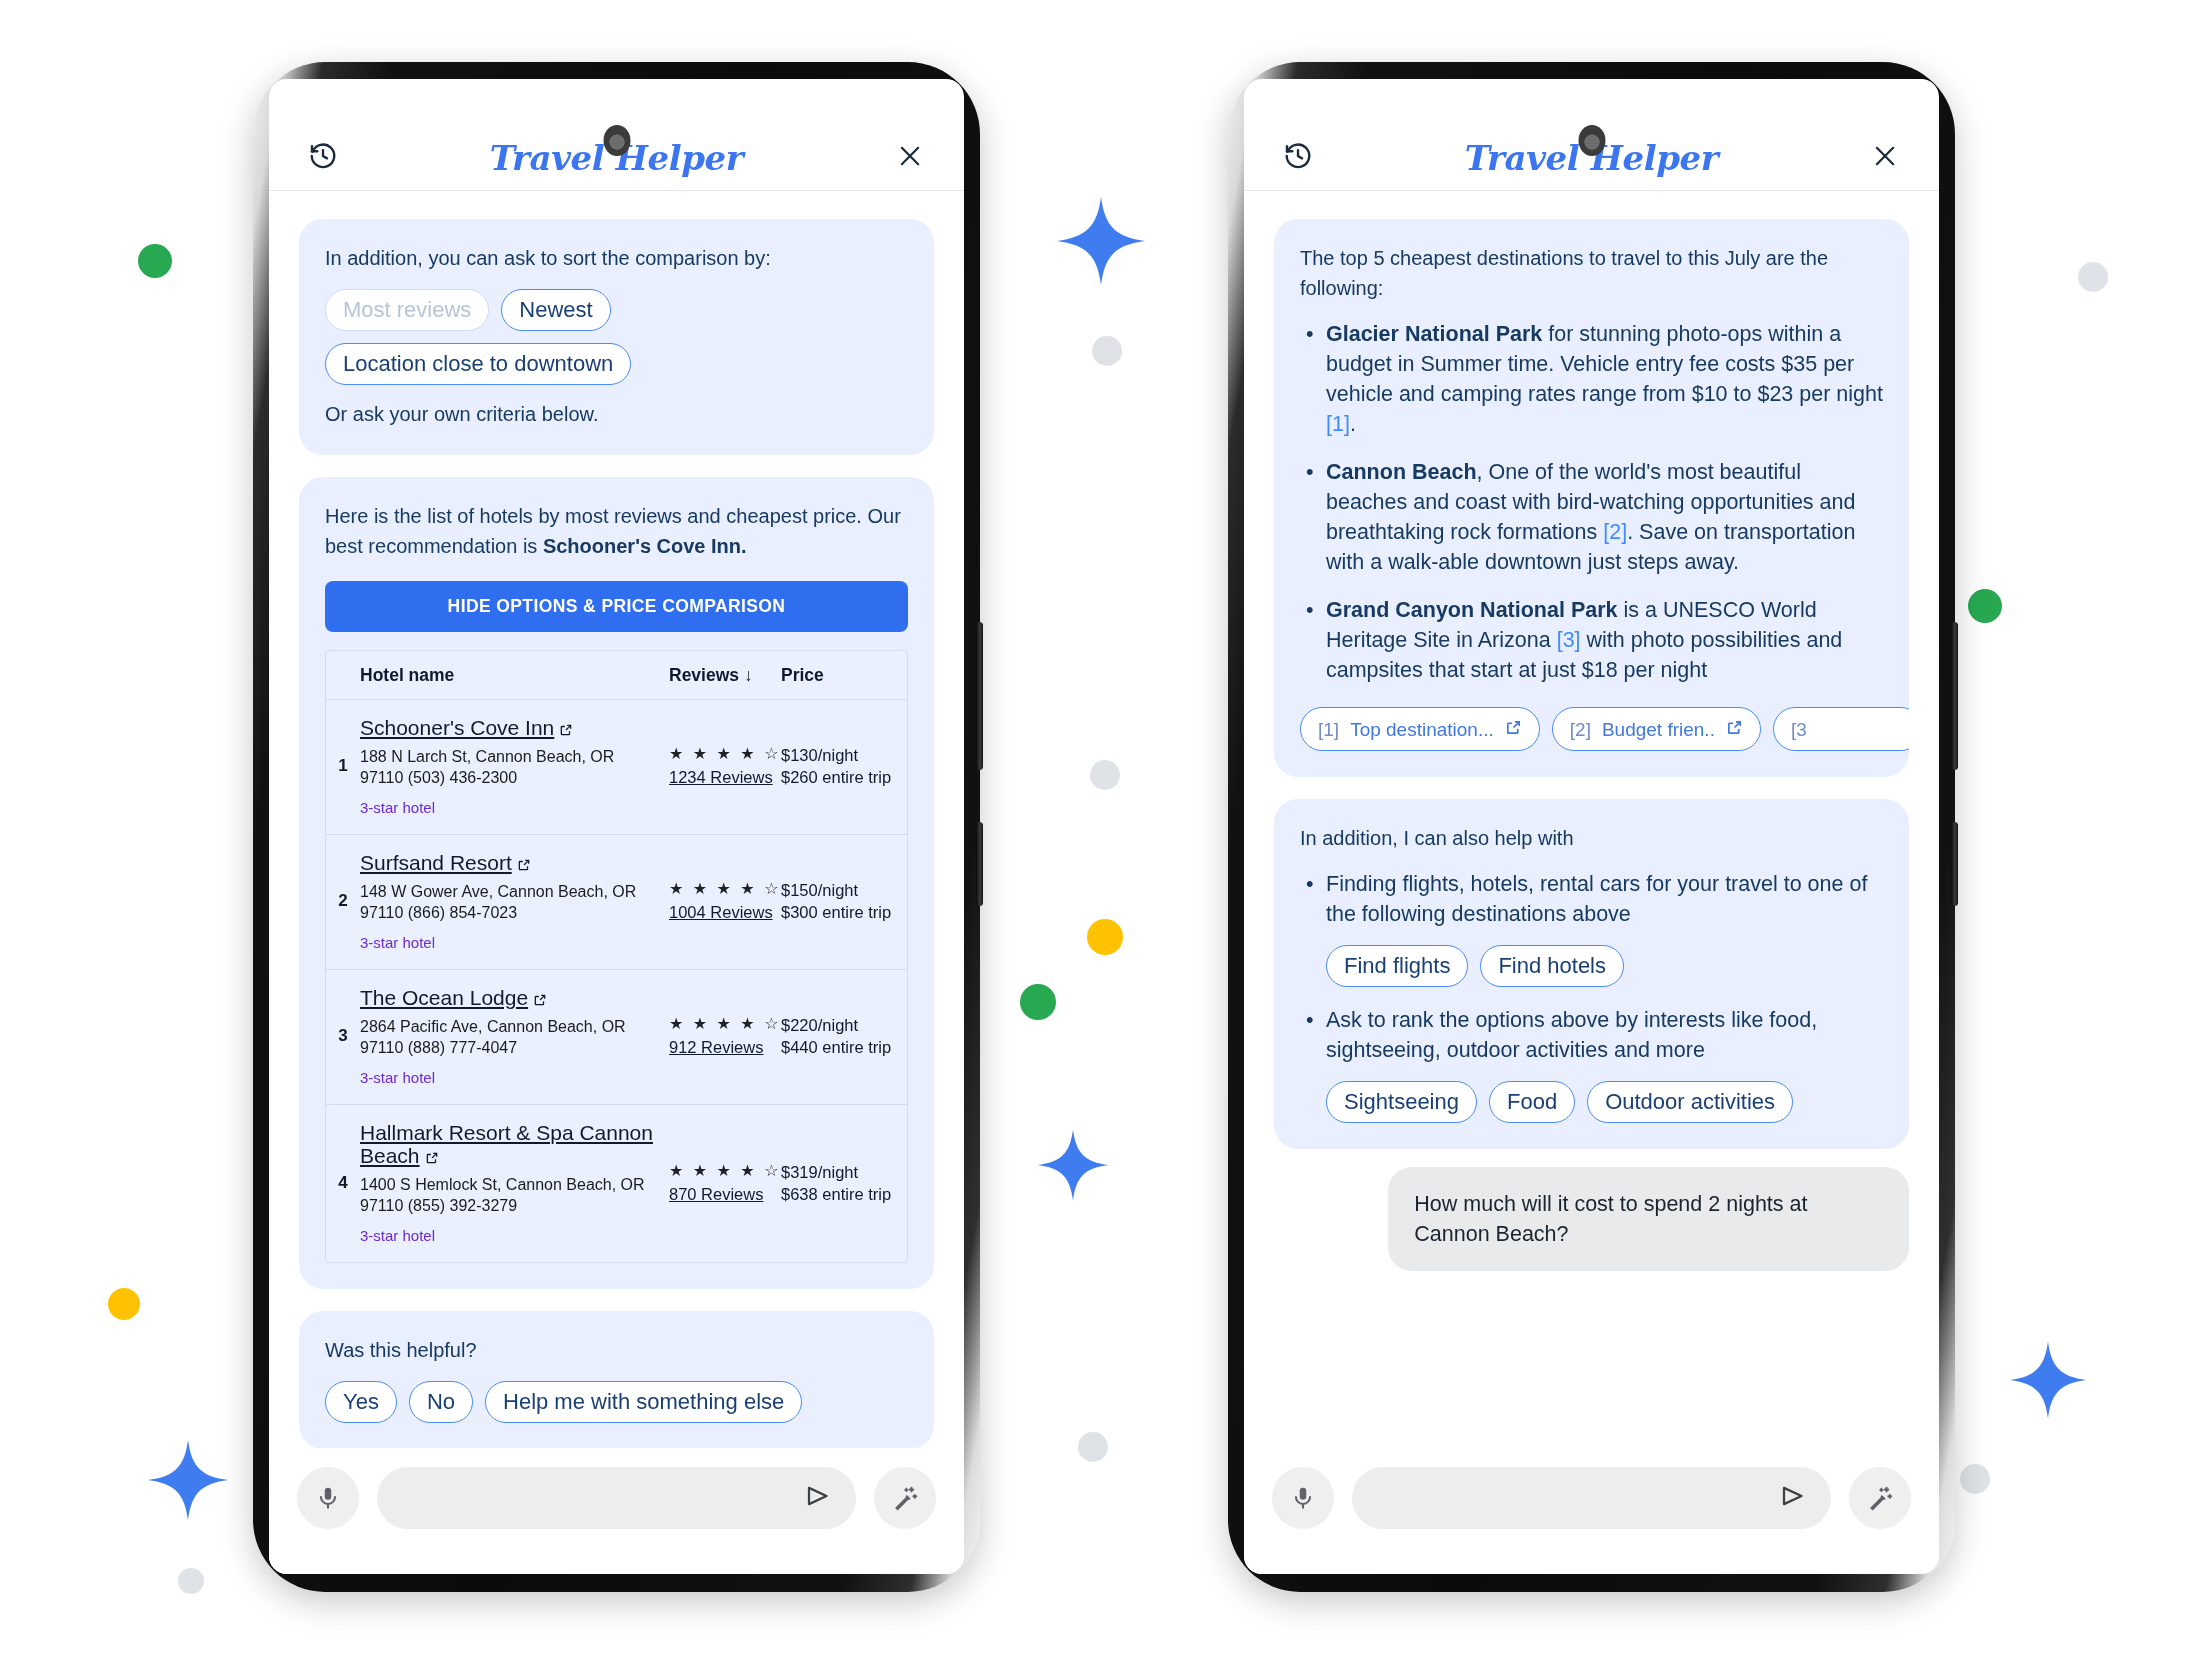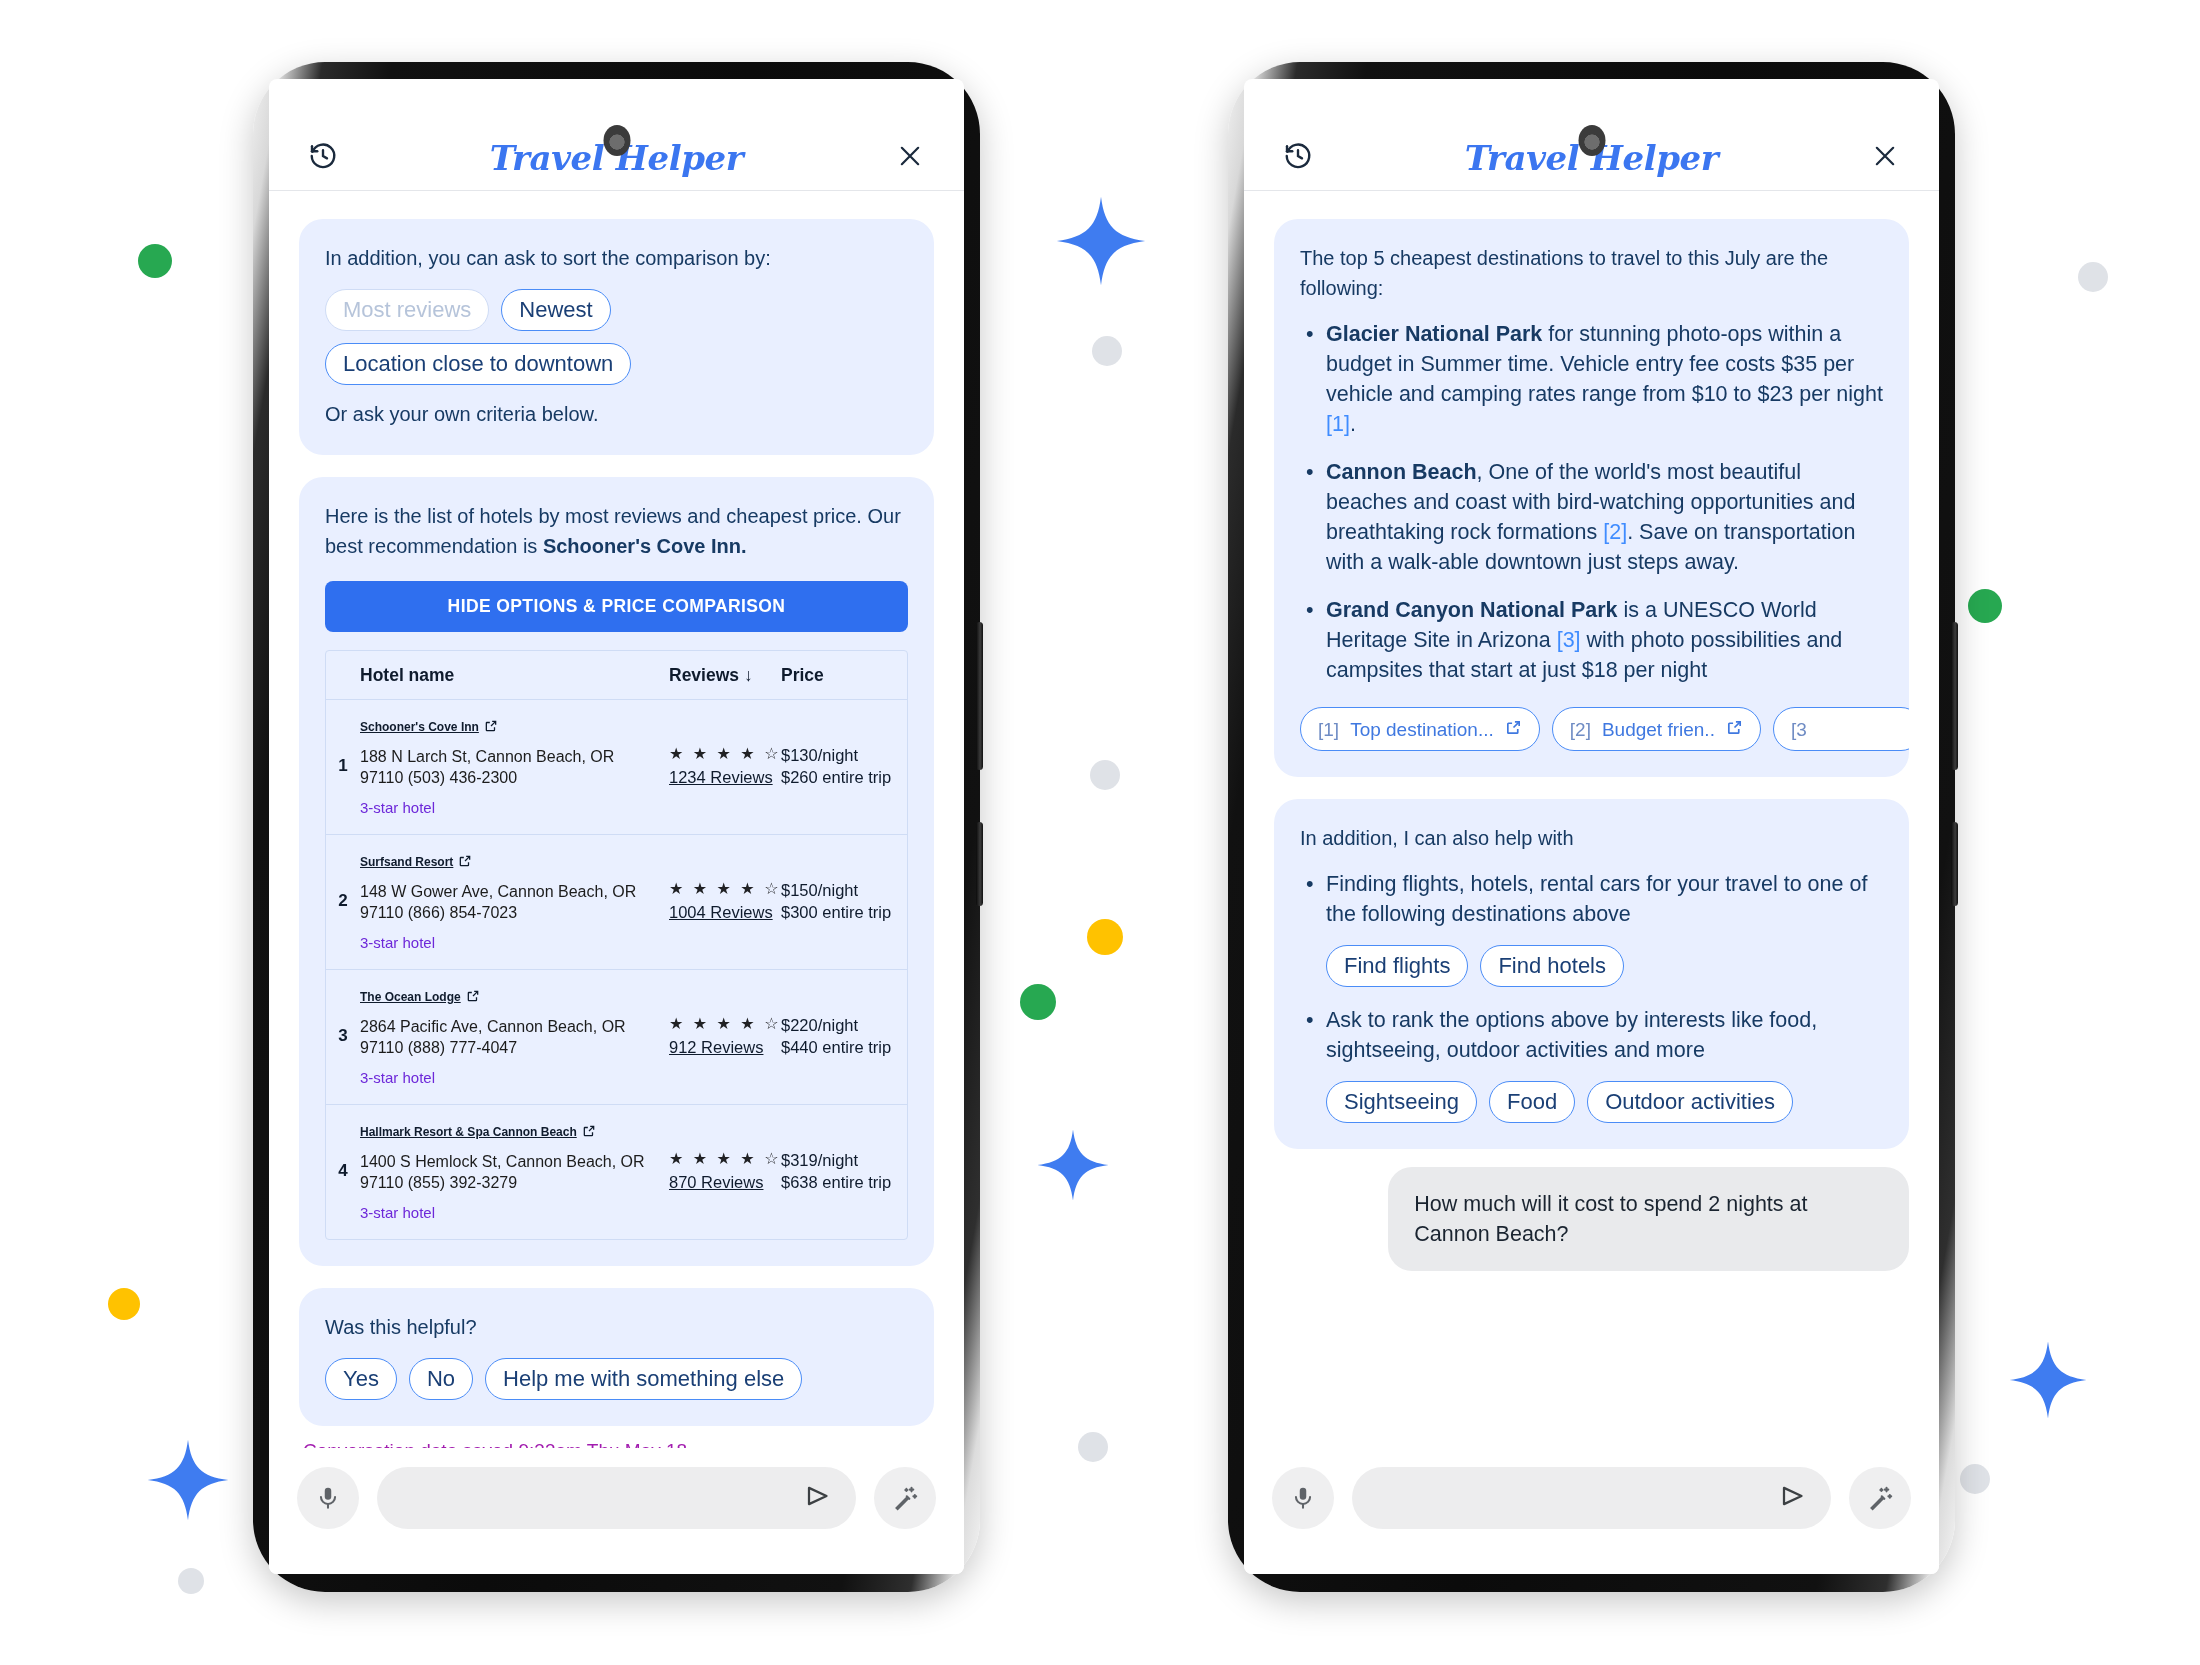--- a/index.html
+++ b/index.html
@@ -18,21 +18,21 @@
   .phone {
     position: absolute;
     border-radius: 72px;
     background: linear-gradient(100deg,#f2f2f2 0%,#d8d8d8 3%,#2b2b2b 7%,#111 14%,#0b0b0b 50%,#111 86%,#2f2f2f 93%,#dcdcdc 97%,#f6f6f6 100%);
     box-shadow: 0 10px 34px rgba(0,0,0,.22);
     padding: 17px 16px 18px 16px;
   }
   .phone-inner {
     width: 100%; height: 100%;
     background: #ffffff;
-    border-radius: 8px;
+    border-radius: 18px;
     overflow: hidden;
     position: relative;
   }
   .camera {
     position: absolute; top: 46px; left: 50%; transform: translateX(-50%);
     width: 27px; height: 31px; border-radius: 50%;
     background: radial-gradient(circle at 50% 55%, #6d6d6d 0 34%, #3b3b3b 36% 100%);
     z-index: 6;
   }
   .side-btn {
@@ -94,21 +94,21 @@
   .thead { display: flex; border-bottom: 1px solid #cfdcf5; padding: 14px 0 13px 0; }
   .thead span { font-size: 17.5px; font-weight: 700; color: #0f1b2d; }
   .col-idx { width: 34px; flex: none; text-align: center; }
   .col-name { flex: 1; padding-right: 16px; }
   .col-rev { width: 112px; flex: none; }
   .col-price { width: 126px; flex: none; }
 
   .trow { display: flex; align-items: center; padding: 16px 0 18px 0; border-bottom: 1px solid #cfdcf5; }
   .trow:last-child { border-bottom: none; }
   .trow .col-idx { font-size: 17px; font-weight: 700; color: #0f1b2d; }
-  .hotel-name { font-size: 12px; font-weight: 700; color: #0f1b2d; text-decoration: underline; line-height: 23px; cursor: pointer; }
+  .hotel-name { font-size: 21px; font-weight: 400; color: #0f1b2d; text-decoration: underline; line-height: 23px; cursor: pointer; }
   .ext { display: inline-block; margin-left: 5px; vertical-align: -2px; }
   .addr { font-size: 16px; color: #1c1c1c; line-height: 21px; margin-top: 5px; }
   .stars { font-size: 16px; color: #202124; letter-spacing: 2.5px; line-height: 20px; }
   .reviews { font-size: 16.5px; color: #0f1b2d; text-decoration: underline; line-height: 22px; margin-top: 2px; cursor: pointer; }
   .price { font-size: 16.5px; color: #0f1b2d; line-height: 22px; }
   .grade { font-size: 15px; color: #6d28d9; margin-top: 11px; }
 
   
   ul.blist { list-style: none; margin: 16px 0 0 0; }
   ul.blist > li { position: relative; padding-left: 26px; margin-bottom: 18px; font-size: 21.5px; line-height: 30px; color: #173a63; }

